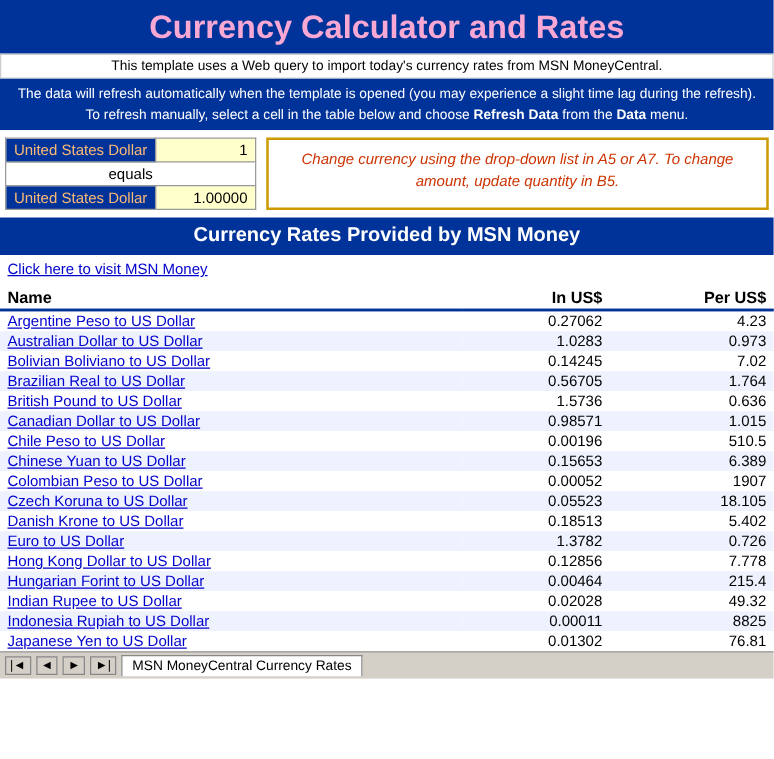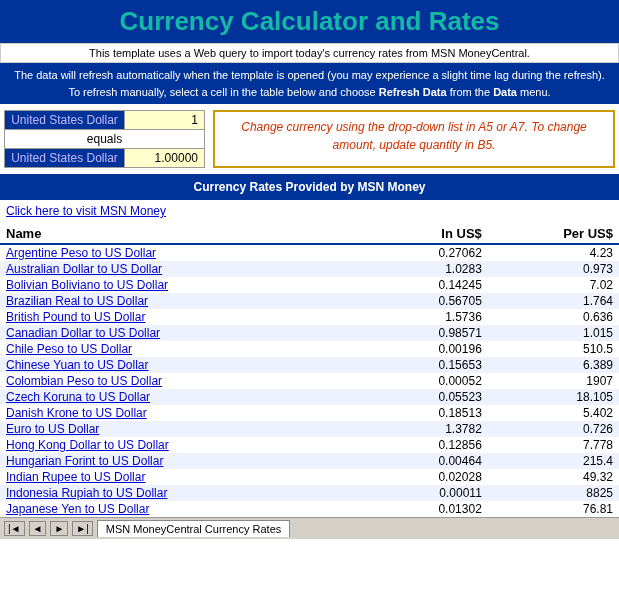--- a/index.html
+++ b/index.html
@@ -11,21 +11,21 @@
       overflow-x: hidden;
     }
 
     
     .header {
       background: #003399;
       padding: 6px 10px;
       text-align: center;
     }
     .header h1 {
-      color: #14b8a6;
+      color: #f9a8d4;
       font-size: 26px;
       font-weight: bold;
       font-family: Arial, sans-serif;
     }
 
     
     .info-bar-1 {
       background: #fff;
       border: 1px solid #ccc;
       text-align: center;
@@ -54,21 +54,21 @@
     .calc-table {
       border-collapse: collapse;
     }
     .calc-table td {
       border: 1px solid #999;
       padding: 2px 6px;
       font-size: 12px;
     }
     .calc-label {
       background: #003399;
-      color: #c4b5fd;
+      color: #fdba74;
       text-align: center;
       min-width: 120px;
     }
     .calc-value {
       background: #ffffcc;
       text-align: right;
       min-width: 80px;
     }
     .calc-equals {
       background: #fff;
@@ -88,21 +88,21 @@
       text-align: center;
       font-weight: normal;
       line-height: 1.5;
     }
 
     
     .rates-header {
       background: #003399;
       color: #fff;
       text-align: center;
-      font-size: 12px;
+      font-size: 16px;
       font-weight: bold;
       padding: 6px;
     }
 
     
     .msn-link {
       padding: 4px 6px;
       background: #fff;
     }
     .msn-link a {

